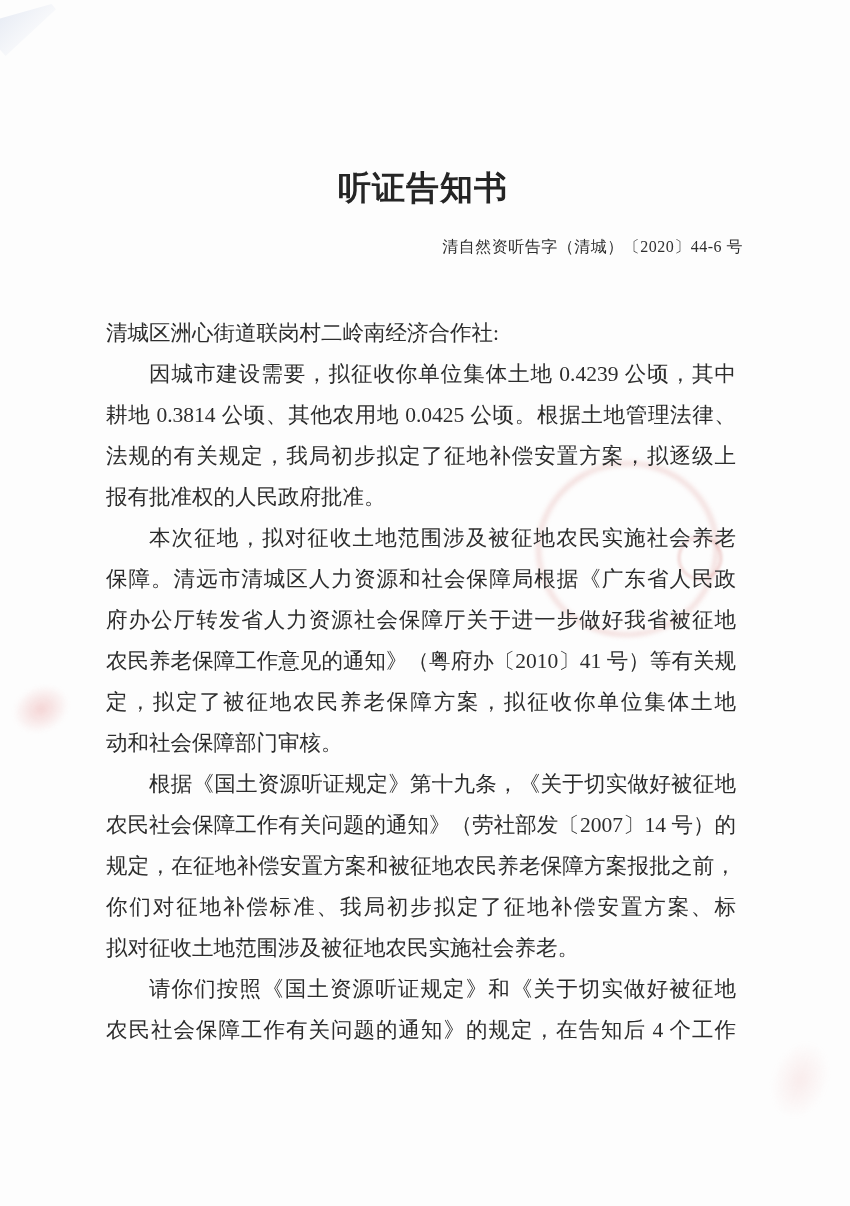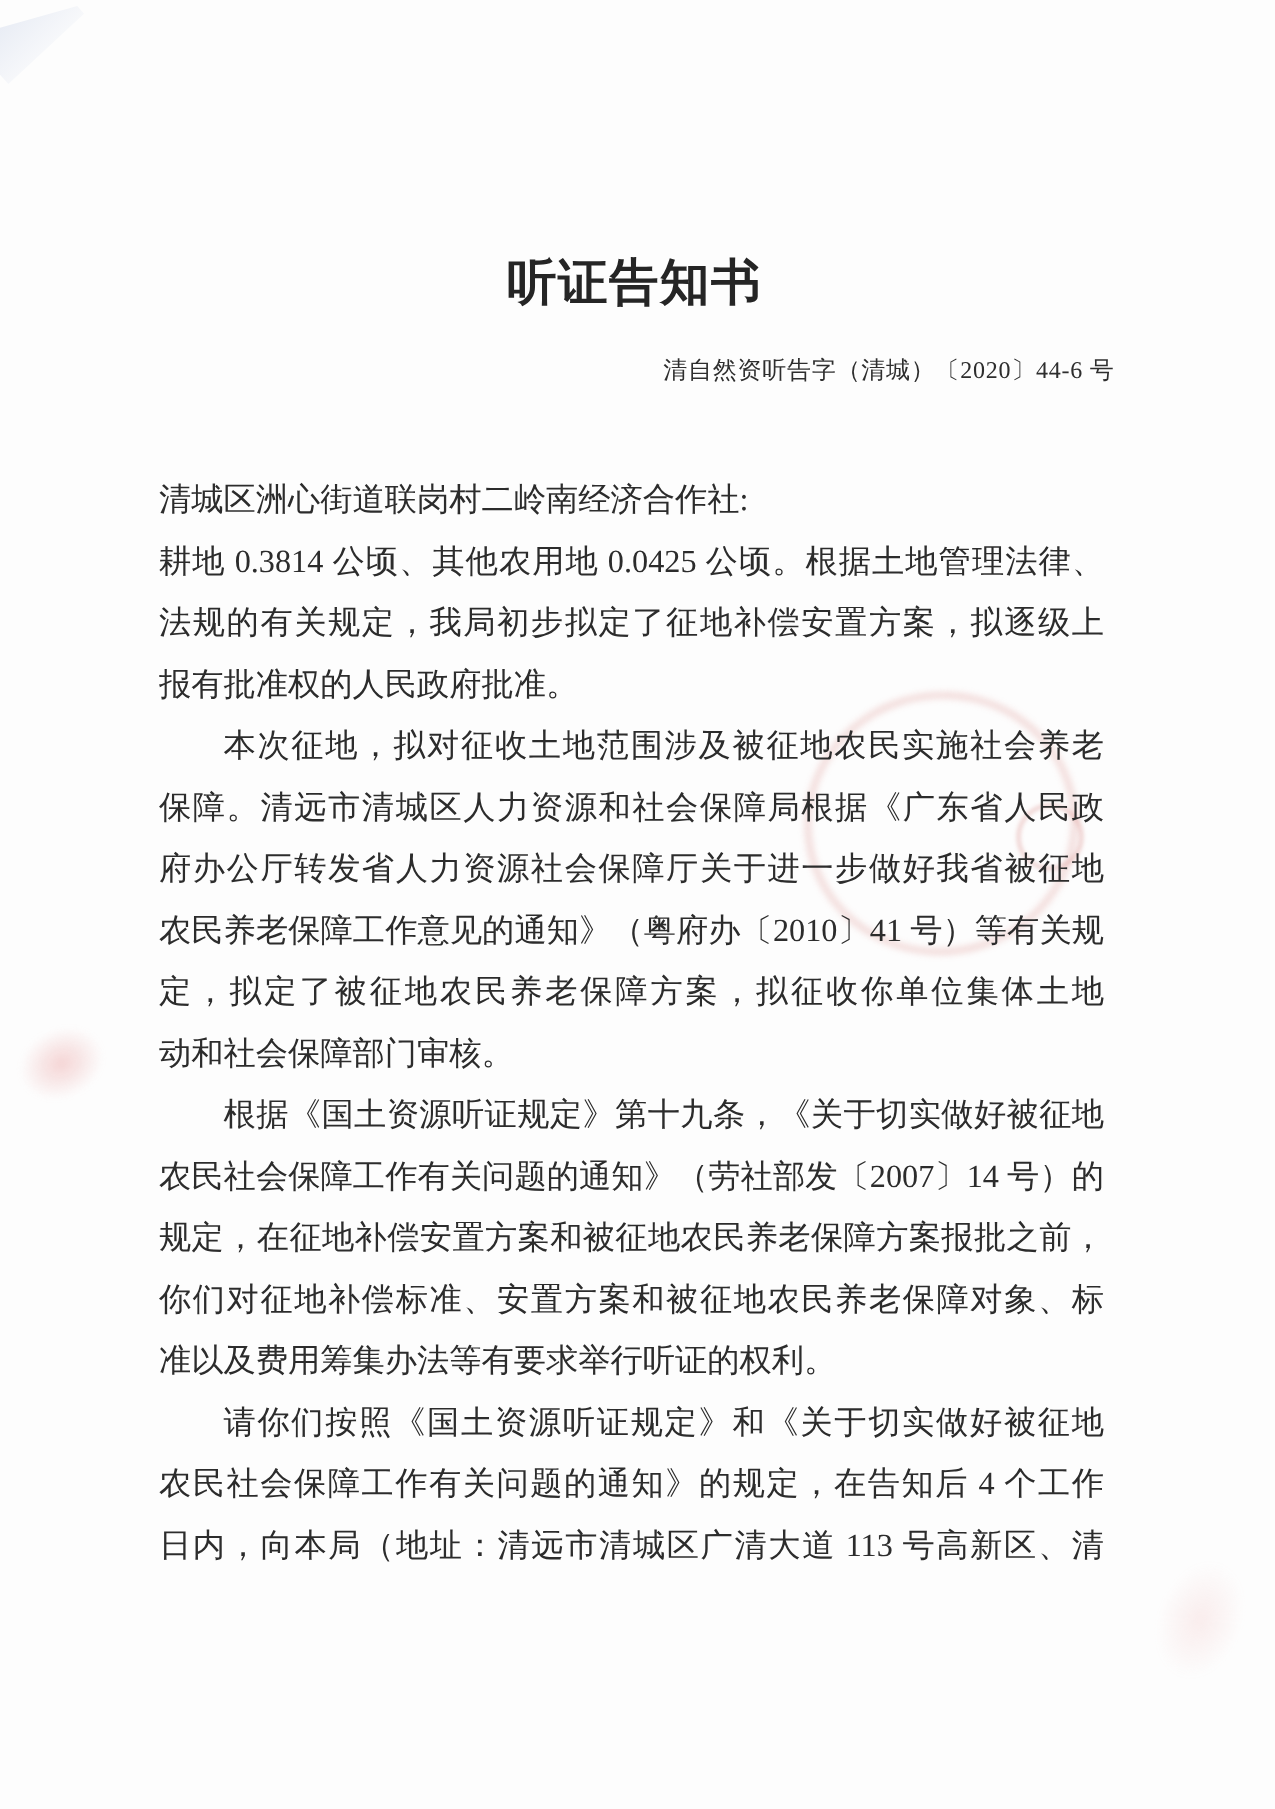--- a/index.html
+++ b/index.html
@@ -103,32 +103,32 @@
   <div class="seal-ring-sm"></div>
   <div class="pink-streak-left"></div>
   <div class="pink-streak-right"></div>
 
   <div class="doc-title">听证告知书</div>
 
   <div class="doc-number">清自然资听告字（清城）〔2020〕44-6 号</div>
 
   <div class="doc-body">
       <div class="doc-line nojust">清城区洲心街道联岗村二岭南经济合作社:</div>
+      <div class="doc-line indent">因城市建设需要，拟征收你单位集体土地 0.4239 公顷，其中</div>
       <div class="doc-line">耕地 0.3814 公顷、其他农用地 0.0425 公顷。根据土地管理法律、</div>
       <div class="doc-line">法规的有关规定，我局初步拟定了征地补偿安置方案，拟逐级上</div>
       <div class="doc-line nojust">报有批准权的人民政府批准。</div>
       <div class="doc-line indent">本次征地，拟对征收土地范围涉及被征地农民实施社会养老</div>
       <div class="doc-line">保障。清远市清城区人力资源和社会保障局根据《广东省人民政</div>
       <div class="doc-line">府办公厅转发省人力资源社会保障厅关于进一步做好我省被征地</div>
       <div class="doc-line">农民养老保障工作意见的通知》（粤府办〔2010〕41 号）等有关规</div>
       <div class="doc-line">定，拟定了被征地农民养老保障方案，拟征收你单位集体土地</div>
       <div class="doc-line nojust">动和社会保障部门审核。</div>
       <div class="doc-line indent">根据《国土资源听证规定》第十九条，《关于切实做好被征地</div>
       <div class="doc-line">农民社会保障工作有关问题的通知》（劳社部发〔2007〕14 号）的</div>
       <div class="doc-line">规定，在征地补偿安置方案和被征地农民养老保障方案报批之前，</div>
-      <div class="doc-line">你们对征地补偿标准、安置方案和被征地农民养老保障对象、标</div>
-      <div class="doc-line nojust">准以及费用筹集办法等有要求举行听证的权利。</div>
+      <div class="doc-line">你们对征地补偿标准、我局初步拟定了征地补偿安置方案、标</div>
+      <div class="doc-line nojust">拟对征收土地范围涉及被征地农民实施社会养老。</div>
       <div class="doc-line indent">请你们按照《国土资源听证规定》和《关于切实做好被征地</div>
       <div class="doc-line">农民社会保障工作有关问题的通知》的规定，在告知后 4 个工作</div>
-      <div class="doc-line">日内，向本局（地址：清远市清城区广清大道 113 号高新区、清</div>
     </div>
 
 </div>
 
 </body></html>

